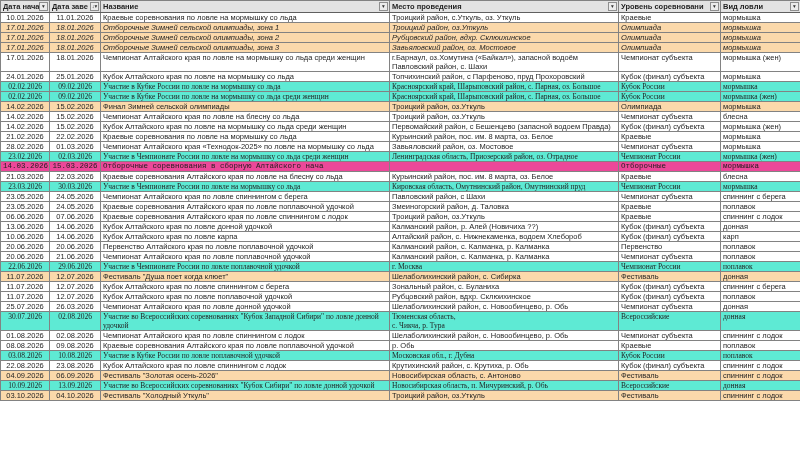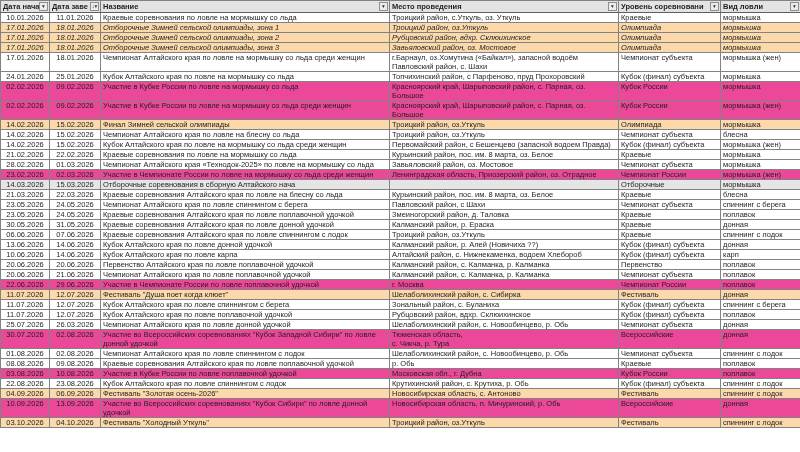--- a/index.html
+++ b/index.html
@@ -5,23 +5,23 @@
   html,body{margin:0;padding:0;background:#ffffff;}
   body{width:800px;height:452px;overflow:hidden;font-family:"Liberation Sans",sans-serif;}
   table{border-collapse:collapse;table-layout:fixed;width:800px;font-size:7.5px;color:#1f1f1f;}
   th,td{border:1px solid #828282;padding:0 2px;line-height:9px;vertical-align:top;overflow:hidden;}
   thead th{background:#e3e3e3;font-weight:bold;text-align:left;white-space:nowrap;height:11px;position:relative;line-height:11px;border-bottom:1px solid #5f5f5f;margin-top:30px;}
   .fbtn{position:absolute;right:1px;top:1px;width:9px;height:9px;background:#ececec;border:1px solid #8f8f8f;font-size:5.5px;line-height:7px;text-align:center;color:#333;box-sizing:border-box;padding:0;}
   td.date{text-align:center;white-space:nowrap;}
   td.venue{white-space:pre-line;}
   td.lvl,td.typ{white-space:nowrap;}
   tr.white{background:#ffffff;}
-  tr.pink{background:#ec4899;}
+  tr.pink{background:#5eead4;font-family:Liberation Serif, serif;}
   tr.tan{background:#fbd9ab;}
-  tr.cream{background:#e5e5e5;}
+  tr.cream{background:#ec4899;font-family:Liberation Mono, monospace;}
   tr.it td{font-style:italic;}
 </style>
 </head>
 <body>
 
 <table>
   <colgroup>
     <col style="width:49px">
       <col style="width:51px">
       <col style="width:289px">
@@ -179,43 +179,43 @@
         <td class="typ">мормышка</td>
       </tr>
       <tr class="white">
         <td class="date">21.03.2026</td>
         <td class="date">22.03.2026</td>
         <td class="name">Краевые соревнования Алтайского края по ловле на блесну со льда</td>
         <td class="venue">Курьинский район, пос. им. 8 марта, оз. Белое</td>
         <td class="lvl">Краевые</td>
         <td class="typ">блесна</td>
       </tr>
+      <tr class="pink">
+        <td class="date">23.03.2026</td>
+        <td class="date">30.03.2026</td>
+        <td class="name">Участие в Чемпионате России по ловле на мормышку со льда</td>
+        <td class="venue">Кировская область, Омутнинский район, Омутнинский пруд</td>
+        <td class="lvl">Чемпионат России</td>
+        <td class="typ">мормышка</td>
+      </tr>
       <tr class="white">
         <td class="date">23.05.2026</td>
         <td class="date">24.05.2026</td>
         <td class="name">Чемпионат Алтайского края по ловле спиннингом с берега</td>
         <td class="venue">Павловский район, с Шахи</td>
         <td class="lvl">Чемпионат субъекта</td>
         <td class="typ">спиннинг с берега</td>
       </tr>
       <tr class="white">
         <td class="date">23.05.2026</td>
         <td class="date">24.05.2026</td>
         <td class="name">Краевые соревнования Алтайского края по ловле поплавочной удочкой</td>
         <td class="venue">Змеиногорский район, д. Таловка</td>
         <td class="lvl">Краевые</td>
         <td class="typ">поплавок</td>
-      </tr>
-      <tr class="white">
-        <td class="date">30.05.2026</td>
-        <td class="date">31.05.2026</td>
-        <td class="name">Краевые соревнования Алтайского края по ловле донной удочкой</td>
-        <td class="venue">Калманский район, р. Ераска</td>
-        <td class="lvl">Краевые</td>
-        <td class="typ">донная</td>
       </tr>
       <tr class="white">
         <td class="date">06.06.2026</td>
         <td class="date">07.06.2026</td>
         <td class="name">Краевые соревнования Алтайского края по ловле спиннингом с лодок</td>
         <td class="venue">Троицкий район, оз.Уткуль</td>
         <td class="lvl">Краевые</td>
         <td class="typ">спиннинг с лодок</td>
       </tr>
       <tr class="white">

